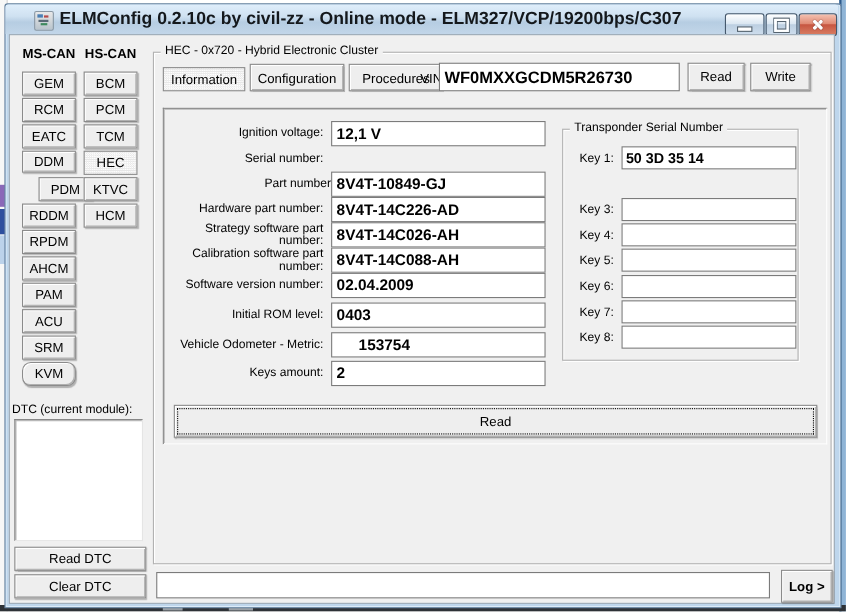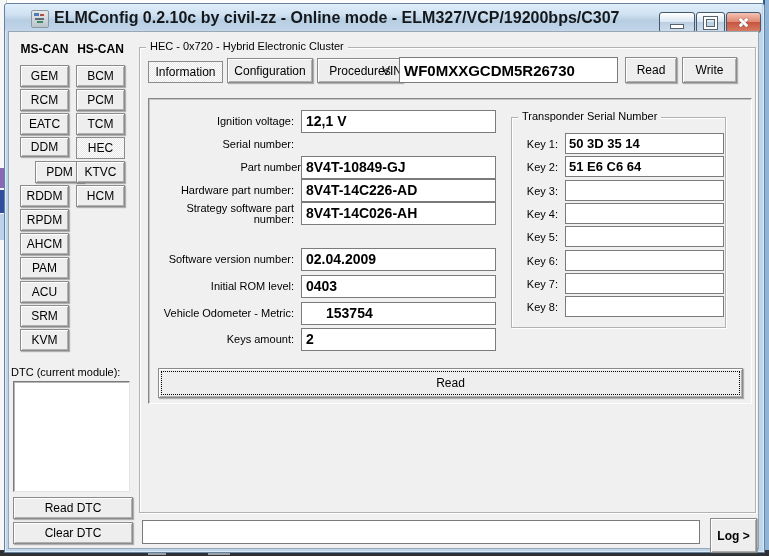--- a/index.html
+++ b/index.html
@@ -99,21 +99,21 @@
 <div class="abs b3" style="left:20px;top:89px;width:49px;height:22px;">RCM</div>
 <div class="abs b3" style="left:20px;top:113px;width:49px;height:22px;">EATC</div>
 <div class="abs b3" style="left:20px;top:137px;width:49px;height:20px;">DDM</div>
 <div class="abs b3" style="left:20px;top:161px;width:49px;height:22px;margin-left:15px;">PDM</div>
 <div class="abs b3" style="left:20px;top:185px;width:49px;height:22px;">RDDM</div>
 <div class="abs b3" style="left:20px;top:209px;width:49px;height:22px;">RPDM</div>
 <div class="abs b3" style="left:20px;top:233px;width:49px;height:22px;">AHCM</div>
 <div class="abs b3" style="left:20px;top:257px;width:49px;height:22px;">PAM</div>
 <div class="abs b3" style="left:20px;top:281px;width:49px;height:22px;">ACU</div>
 <div class="abs b3" style="left:20px;top:305px;width:49px;height:22px;">SRM</div>
-<div class="abs b3" style="left:20px;top:329px;width:49px;height:22px;">KVM</div>
+<div class="abs b3" style="left:20px;top:329px;width:49px;height:22px;border-radius:8px;">KVM</div>
 
 <div class="abs b3" style="left:76px;top:65px;width:49px;height:22px;">BCM</div>
 <div class="abs b3" style="left:76px;top:89px;width:49px;height:22px;">PCM</div>
 <div class="abs b3" style="left:76px;top:113px;width:49px;height:22px;">TCM</div>
 <div class="abs b3 pressed" style="left:76px;top:137px;width:49px;height:22px;">HEC</div>
 <div class="abs b3" style="left:76px;top:161px;width:49px;height:22px;">KTVC</div>
 <div class="abs b3" style="left:76px;top:185px;width:49px;height:22px;">HCM</div>
 
 <div class="abs lbl" style="left:11px;top:366px;">DTC (current module):</div>
 <div class="abs sunkw" style="left:13px;top:381px;width:117px;height:111px;"></div>
@@ -147,20 +147,24 @@
     <div class="tbox val abs" style="left:152px;top:0;width:195px;height:23px;">8V4T-10849-GJ</div>
   </div>
   <div class="frow abs" style="left:0;top:80px;width:348px;height:23px;">
     <div class="flabel">Hardware part number:</div>
     <div class="tbox val abs" style="left:152px;top:0;width:195px;height:23px;">8V4T-14C226-AD</div>
   </div>
   <div class="frow abs" style="left:0;top:103px;width:348px;height:23px;">
     <div class="flabel">Strategy software part number:</div>
     <div class="tbox val abs" style="left:152px;top:0;width:195px;height:23px;">8V4T-14C026-AH</div>
   </div>
+  <div class="frow abs" style="left:0;top:126px;width:348px;height:23px;">
+    <div class="flabel">Calibration software part number:</div>
+    <div class="tbox val abs" style="left:152px;top:0;width:195px;height:23px;">8V4T-14C088-AH</div>
+  </div>
   <div class="frow abs" style="left:0;top:149px;width:348px;height:23px;">
     <div class="flabel">Software version number:</div>
     <div class="tbox val abs" style="left:152px;top:0;width:195px;height:23px;">02.04.2009</div>
   </div>
   <div class="frow abs" style="left:0;top:176px;width:348px;height:23px;">
     <div class="flabel">Initial ROM level:</div>
     <div class="tbox val abs" style="left:152px;top:0;width:195px;height:23px;">0403</div>
   </div>
   <div class="frow abs" style="left:0;top:203px;width:348px;height:23px;">
     <div class="flabel">Vehicle Odometer - Metric:</div>
@@ -170,24 +174,20 @@
     <div class="flabel">Keys amount:</div>
     <div class="tbox val abs" style="left:152px;top:0;width:195px;height:23px;">2</div>
   </div>
 
   <div class="abs grp" style="left:362px;top:18px;width:215px;height:211px;">
     <span class="legend">Transponder Serial Number</span>
     <div class="krow abs" style="left:0;top:15px;width:212px;height:21px;">
       <div class="klabel">Key 1:</div>
       <div class="tbox kval abs" style="left:53px;top:0;width:159px;height:21px;">50 3D 35 14</div>
     </div>
-    <div class="krow abs" style="left:0;top:38px;width:212px;height:21px;">
-      <div class="klabel">Key 2:</div>
-      <div class="tbox kval abs" style="left:53px;top:0;width:159px;height:21px;">51 E6 C6 64</div>
-    </div>
     <div class="krow abs" style="left:0;top:62px;width:212px;height:21px;">
       <div class="klabel">Key 3:</div>
       <div class="tbox kval abs" style="left:53px;top:0;width:159px;height:21px;"></div>
     </div>
     <div class="krow abs" style="left:0;top:85px;width:212px;height:21px;">
       <div class="klabel">Key 4:</div>
       <div class="tbox kval abs" style="left:53px;top:0;width:159px;height:21px;"></div>
     </div>
     <div class="krow abs" style="left:0;top:108px;width:212px;height:21px;">
       <div class="klabel">Key 5:</div>
@@ -204,13 +204,13 @@
     <div class="krow abs" style="left:0;top:178px;width:212px;height:21px;">
       <div class="klabel">Key 8:</div>
       <div class="tbox kval abs" style="left:53px;top:0;width:159px;height:21px;"></div>
     </div>
   </div>
 
   <div class="abs b3" style="left:9px;top:269px;width:585px;height:30px;outline:1px dotted #000;outline-offset:-4px;">Read</div>
 </div>
 
 <input class="abs tbox" style="left: 142px; top: 520px; width: 558px; height: 24px; font-size: 12px; padding: 0px 4px; border: 1px solid rgb(123, 123, 123);" value="">
-<div class="abs b3" style="left:710px;top:518px;width:47px;height:35px;font-weight:bold;">Log &gt;</div>
+<div class="abs b3" style="left:710px;top:518px;width:47px;height:30px;font-weight:bold;">Log &gt;</div>
 
 </body></html>

